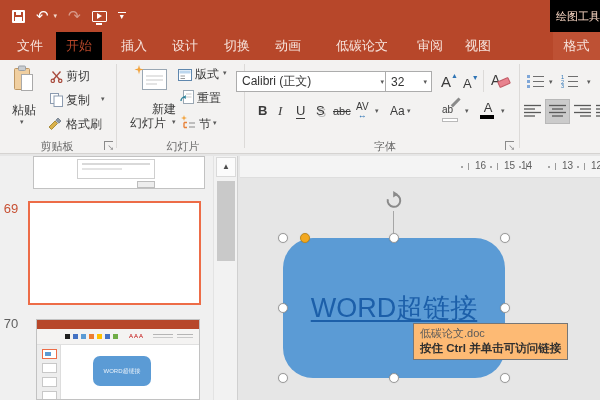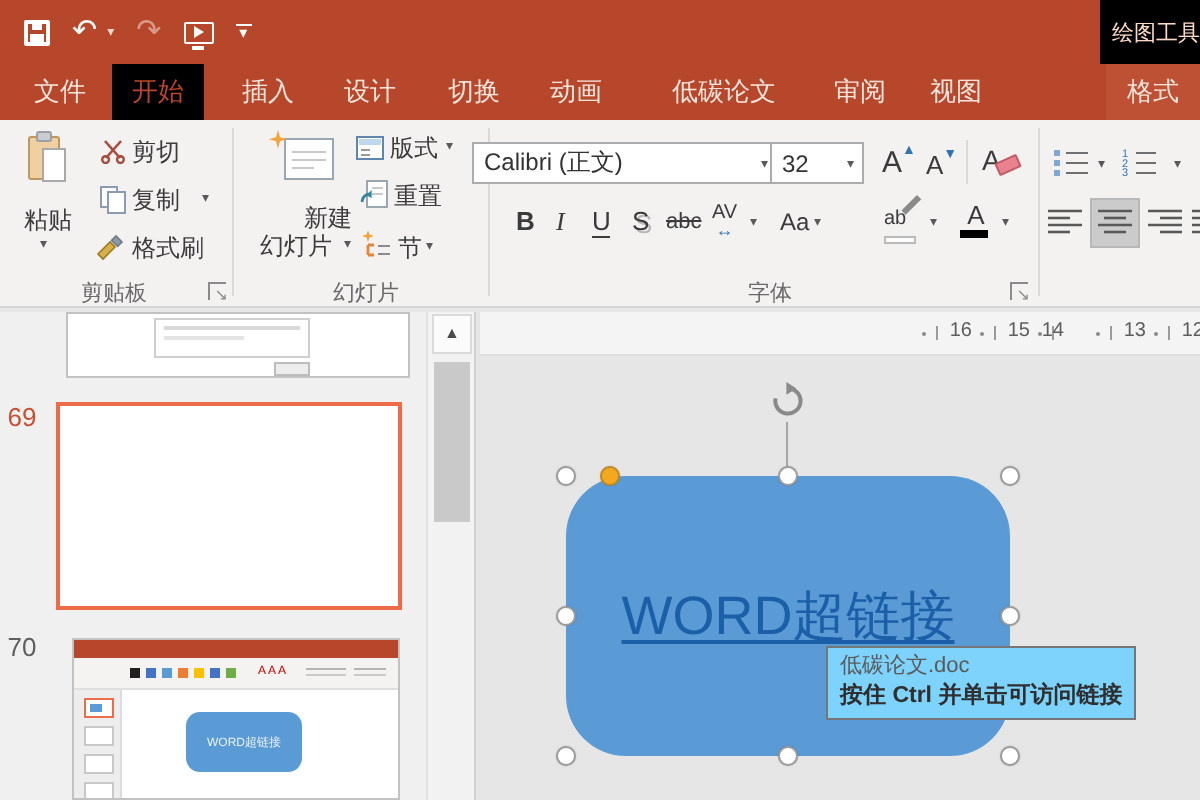--- a/index.html
+++ b/index.html
@@ -76,21 +76,21 @@
   .mini-sl.sel { border-color:#ED6C47; }
   .mini-shape { position:absolute; left:56px; top:36px; width:58px; height:30px; border-radius:7px; background:#5B9BD5; color:#EAF2FA; font-size:6px; display:flex; align-items:center; justify-content:center; overflow:hidden; }
 
   
   .canvas { position:absolute; left:238px; top:178px; width:362px; height:222px; background:#E6E6E6; }
   .shape { position:absolute; left:283px; top:238px; width:222px; height:140px; border-radius:30px; background:#5B9BD5; display:flex; align-items:center; justify-content:center; }
   .shape a { color:#1C5FA9; font-size:27px; text-decoration:underline; text-decoration-thickness:2px; text-underline-offset:3px; white-space:nowrap; }
   .handle { position:absolute; width:10px; height:10px; border-radius:50%; background:#FFFFFF; border:1.5px solid #9B9B9B; box-shadow:0 0 1px rgba(0,0,0,.2); }
   .handle.adj { background:#F3A81F; border-color:#C08A20; }
   .rotline { position:absolute; left:393px; top:211px; width:1px; height:22px; background:#A6A6A6; }
-  .tooltip { position:absolute; left:413px; top:323px; background:#7dd3fc; border:1px solid #767676; padding:2px 6px 3px 6px; z-index:50; }
+  .tooltip { position:absolute; left:413px; top:323px; background:#fdba74; border:1px solid #767676; padding:2px 6px 3px 6px; z-index:50; }
   .tooltip .l1 { font-size:11px; color:#5A5A5A; line-height:15px; white-space:nowrap; }
   .tooltip .l2 { font-size:11.5px; font-weight:bold; color:#2F2F2F; line-height:15px; white-space:nowrap; }
 </style>
 </head>
 <body>
 
 <div id="app">
 
   <div class="redband">
     <div class="qat">

